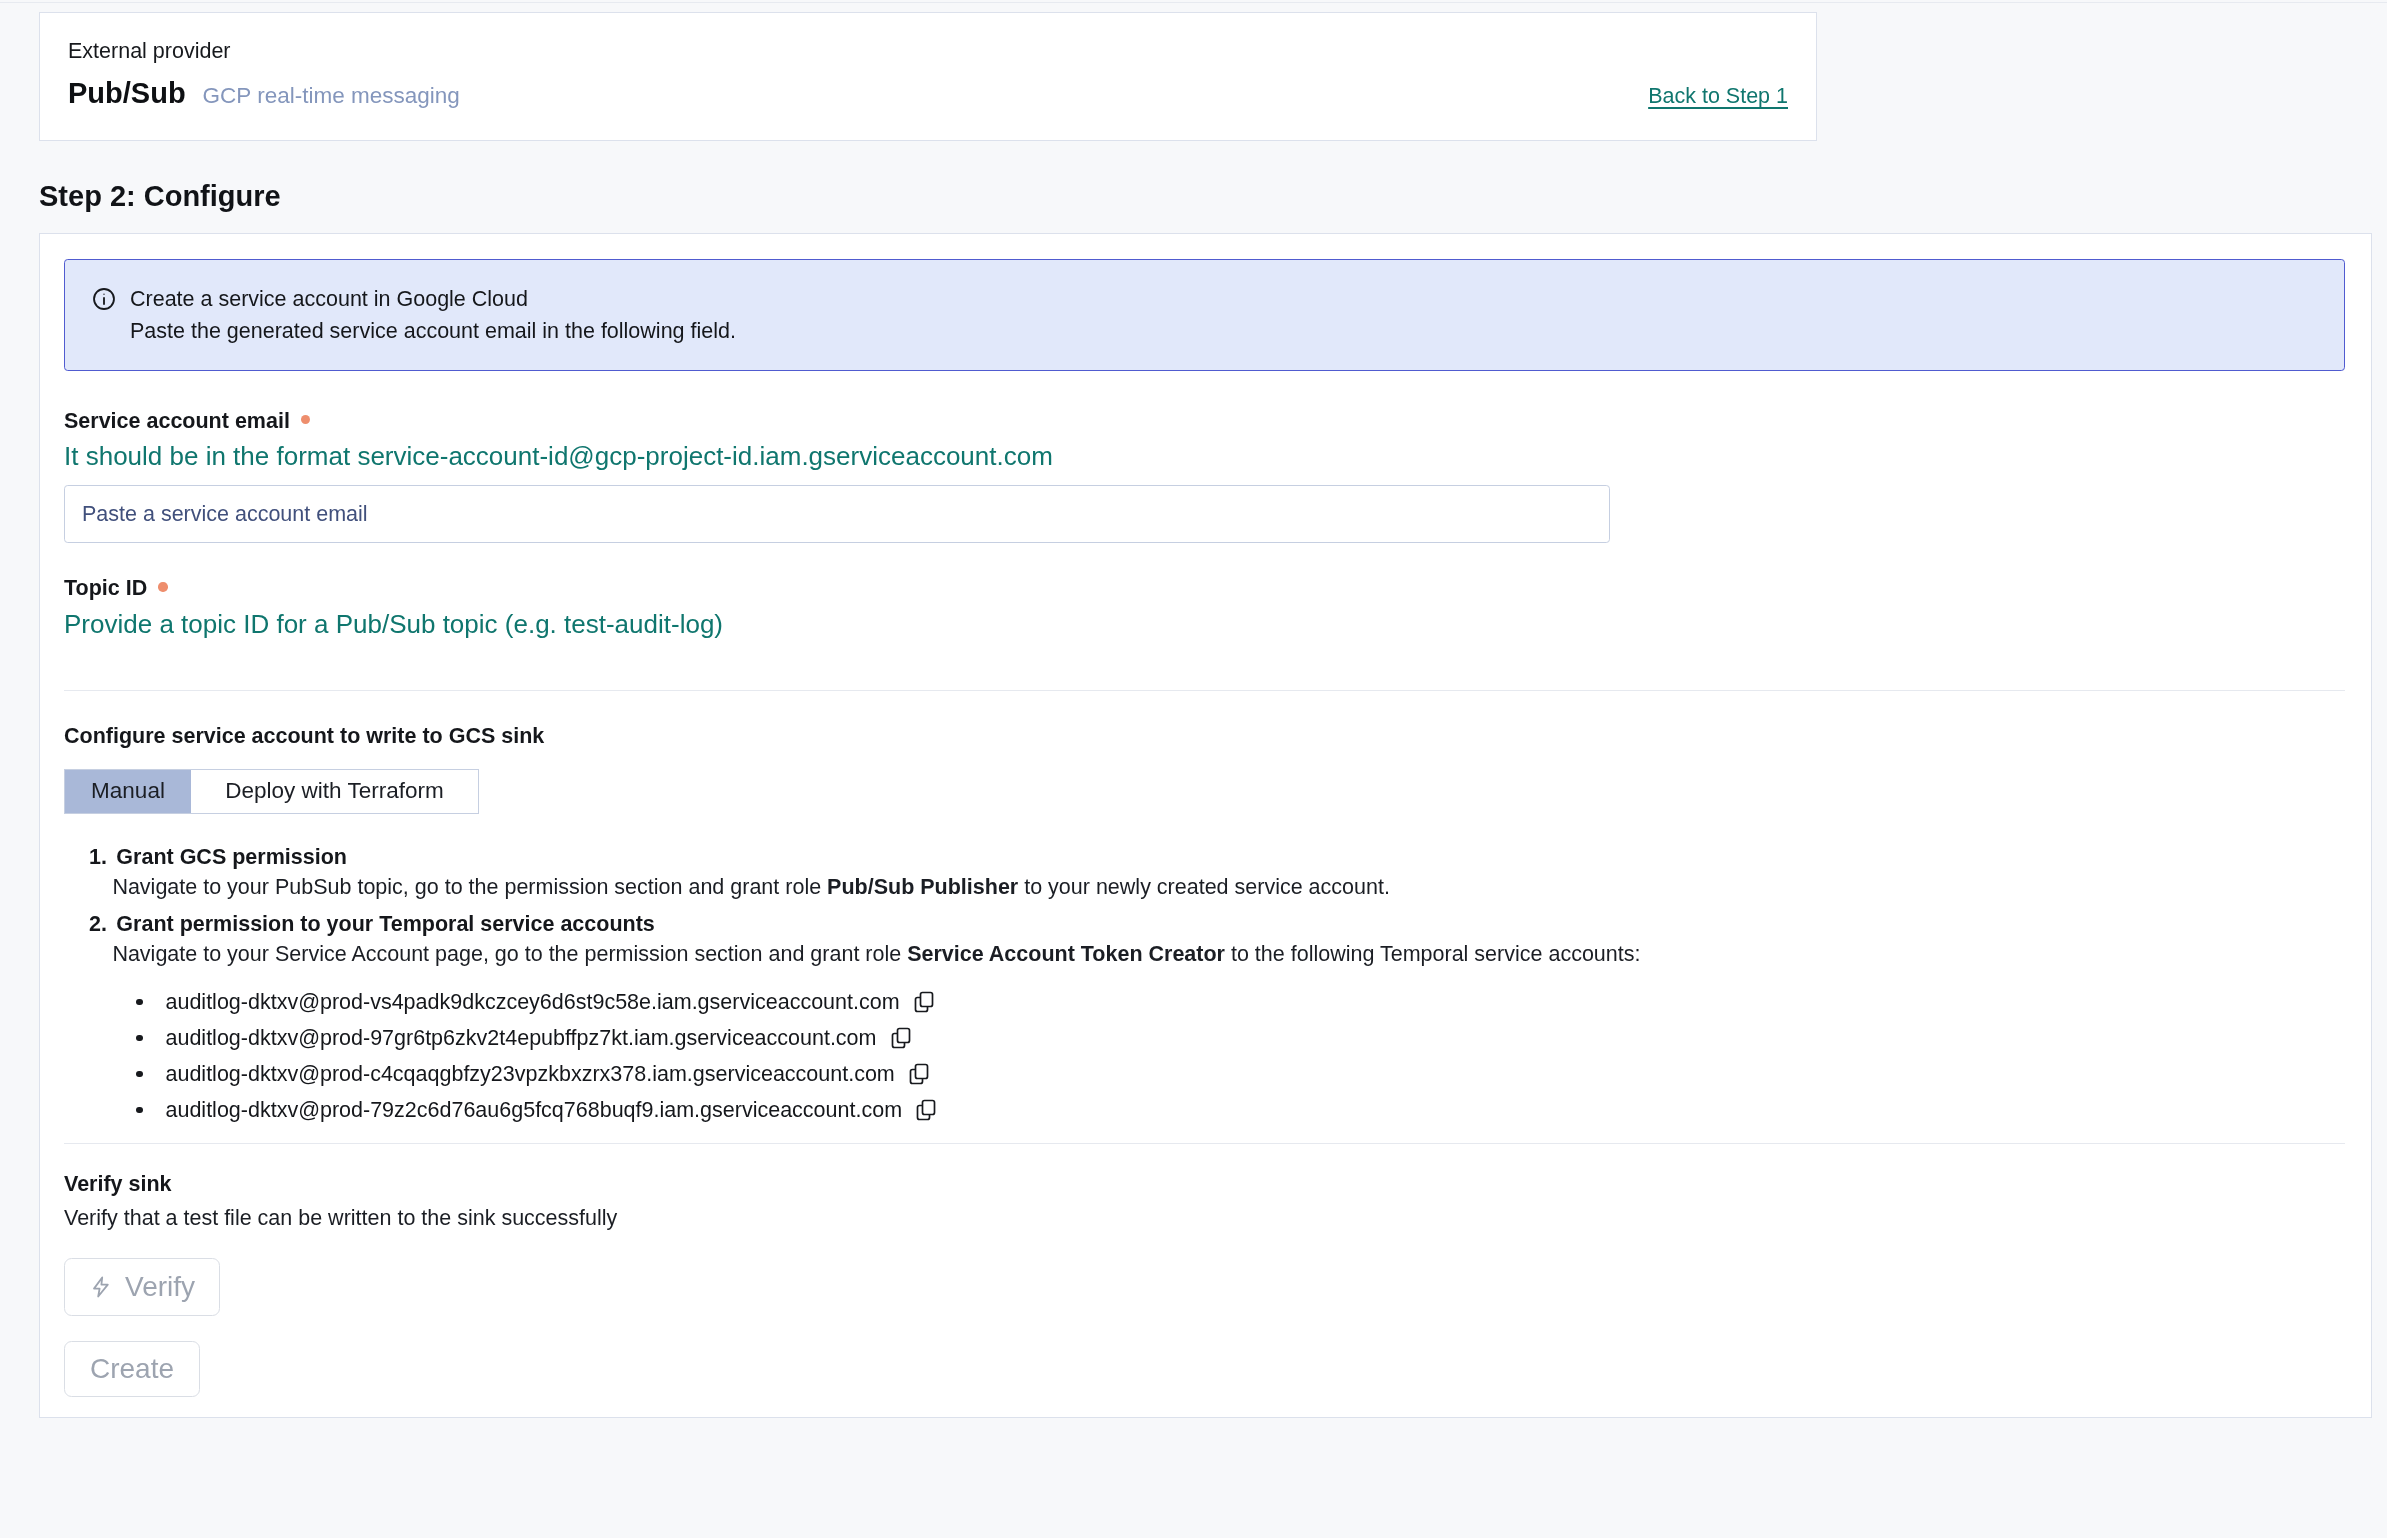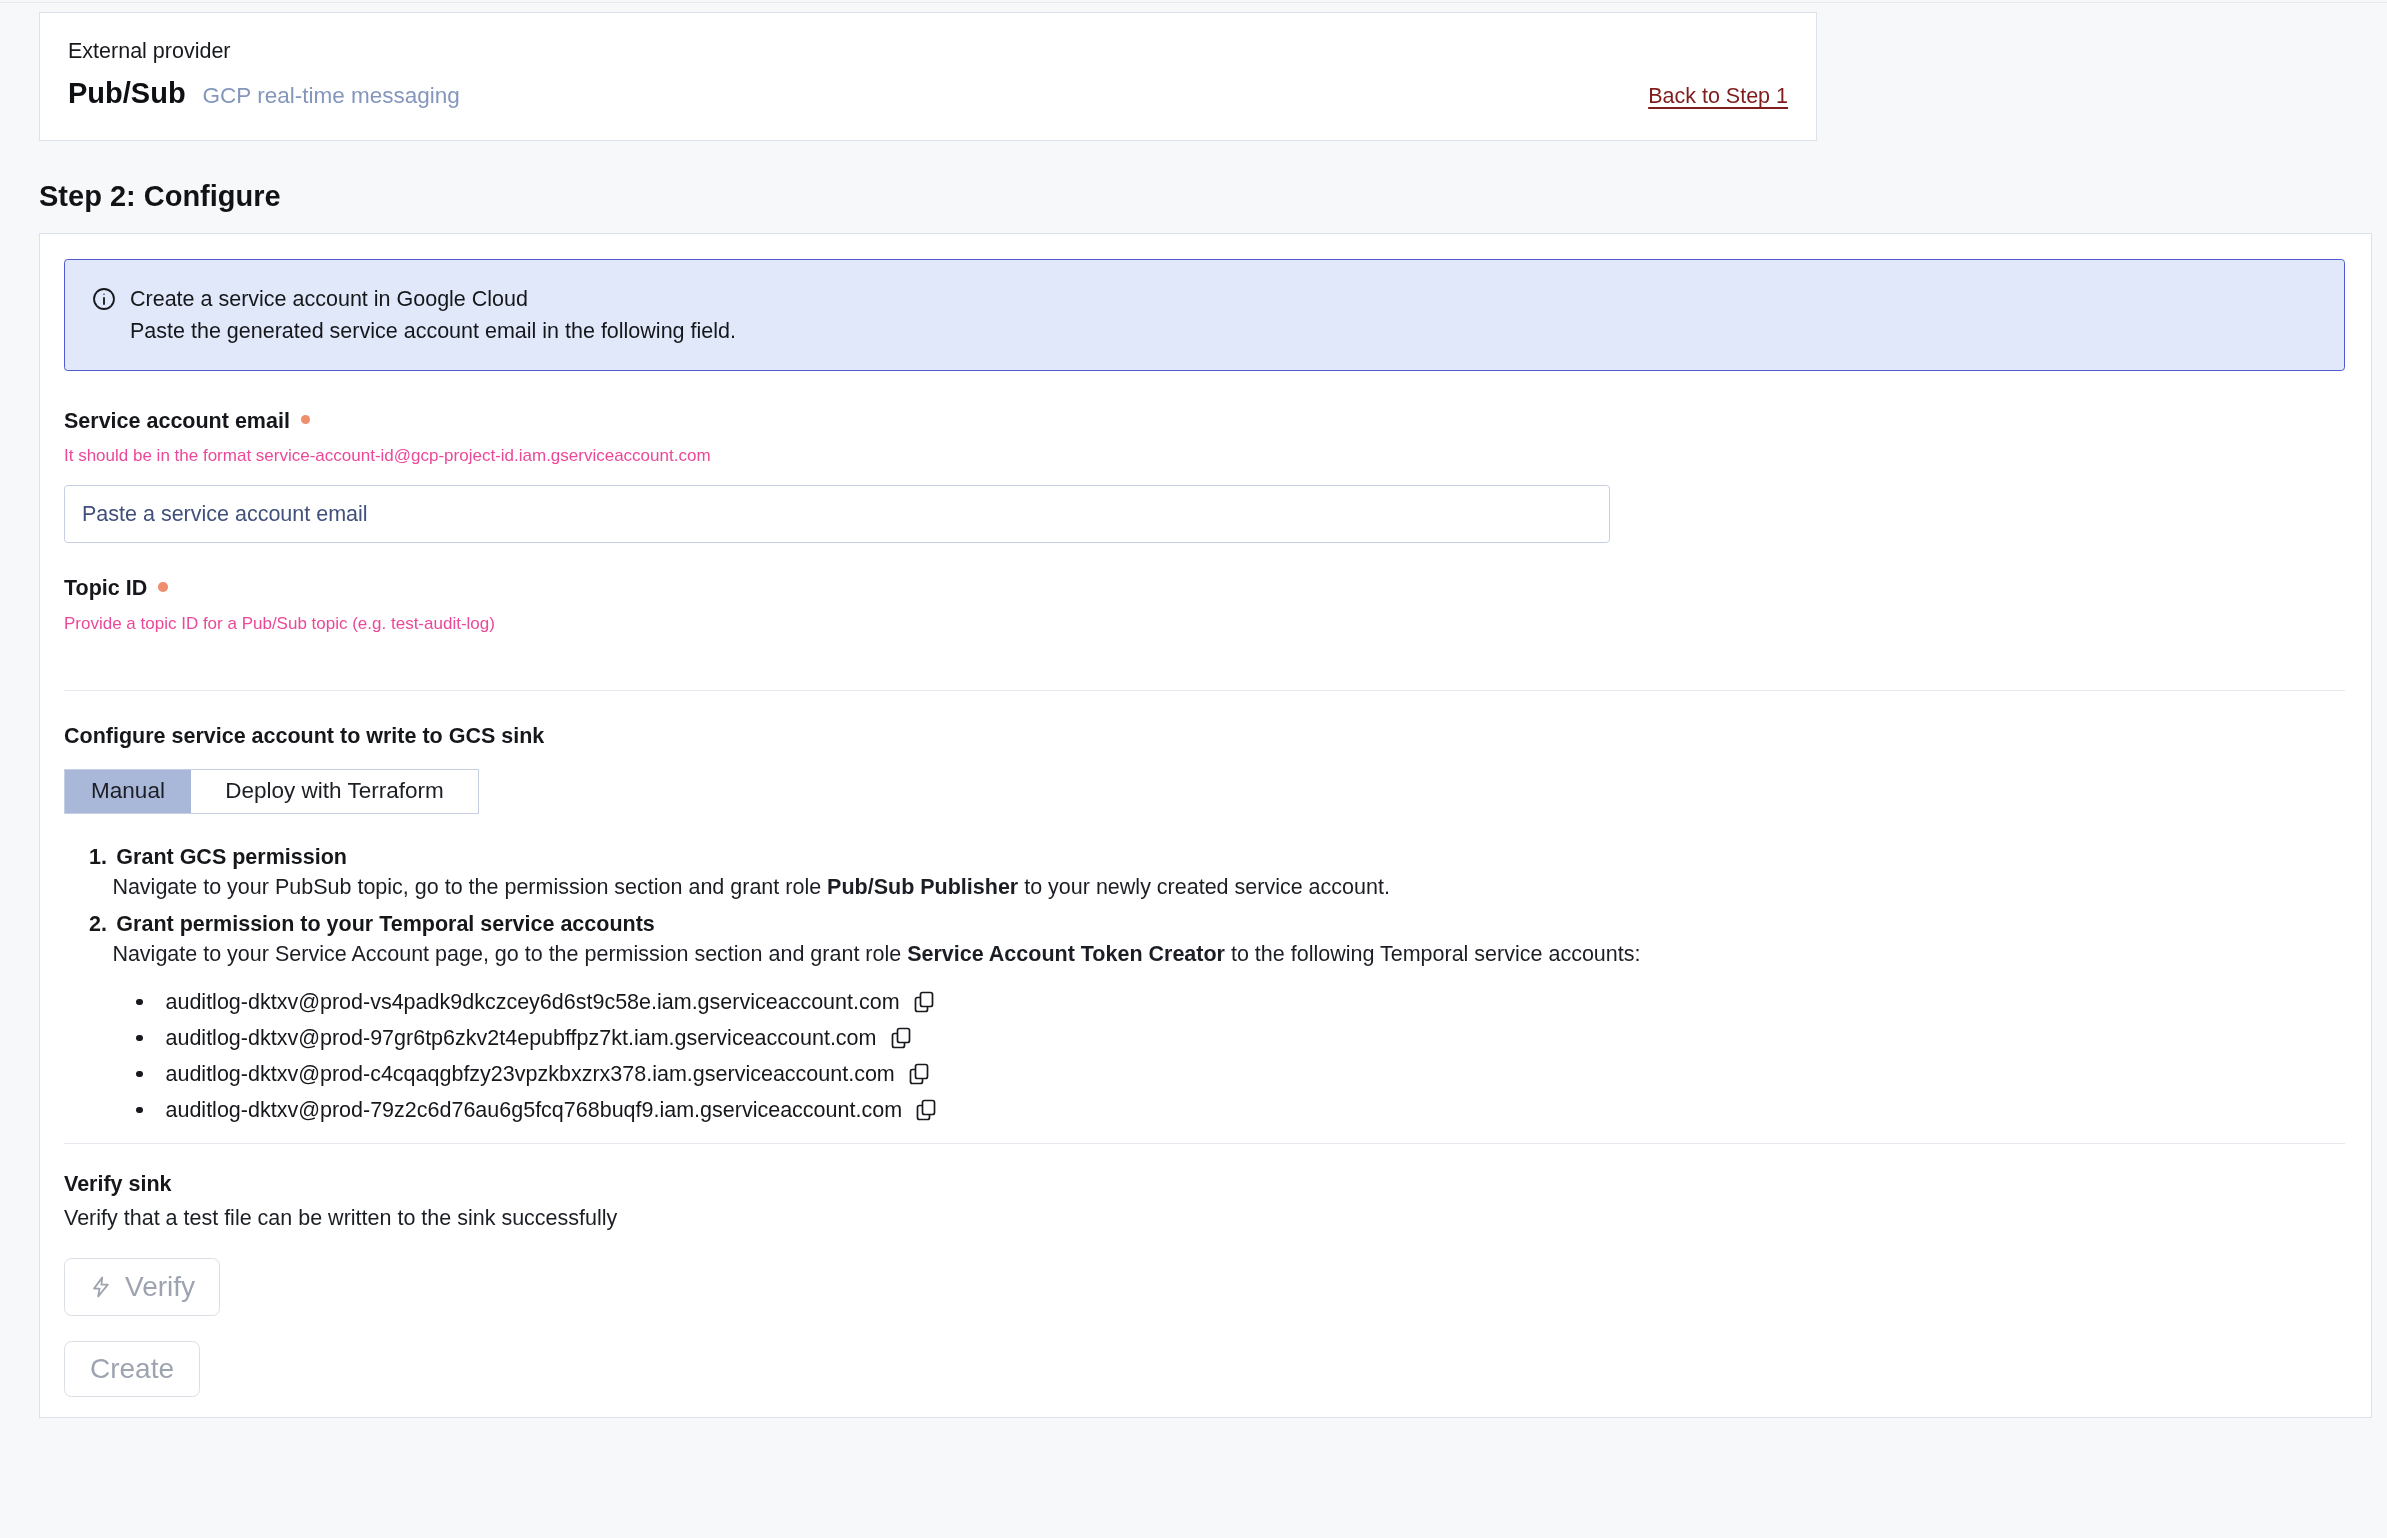--- a/index.html
+++ b/index.html
@@ -26,21 +26,21 @@
   }
   .provider-label { font-size: 21.5px; color: #17191d; }
   .provider-row {
     margin-top: 13px;
     display: flex; align-items: baseline; justify-content: space-between;
   }
   .provider-left { display: flex; align-items: baseline; gap: 17px; }
   .provider-name { font-size: 29px; font-weight: 700; color: #0e1013; }
   .provider-subtitle { font-size: 22.5px; color: #8496bc; }
   .back-link {
-    font-size: 21.5px; font-weight: 500; color: #7f1d1d;
+    font-size: 21.5px; font-weight: 500; color: #0f766e;
     text-decoration: underline; text-underline-offset: 3.7px; cursor: pointer;
   }
 
   
   .step-title { margin-top: 39px; font-size: 29px; font-weight: 700; color: #111317; }
 
   
   .main-card {
     margin-top: 19.7px;
     width: 2333px;
@@ -62,21 +62,21 @@
   .info-title { font-size: 21.5px; font-weight: 500; color: #15171b; line-height: 30px; }
   .info-body { margin-left: 39px; margin-top: 1.9px; font-size: 21.5px; line-height: 30px; color: #15171b; }
 
   
   .field-label-row { display: flex; align-items: flex-start; gap: 11.2px; margin-top: 36px; }
   .field-label { font-size: 21.5px; font-weight: 600; line-height: 28px; color: #15171b; }
   .required-dot {
     width: 9.4px; height: 9.4px; border-radius: 50%;
     background: #ee8e6d; margin-top: 8.4px; flex: 0 0 auto;
   }
-  .field-help { margin-top: 7.5px; font-size: 17px; line-height: 28px; color: #ec4899; }
+  .field-help { margin-top: 7.5px; font-size: 26px; line-height: 28px; color: #0f766e; }
   .text-input {
     display: block;
     margin-top: 15px; height: 58px;
     border: 0.9px solid #c6cfe1; border-radius: 3.7px;
     background: #fff;
     font-family: "Liberation Sans", sans-serif;
     font-size: 21.5px; color: #17191d;
     padding: 0 17px;
     outline: none;
   }

